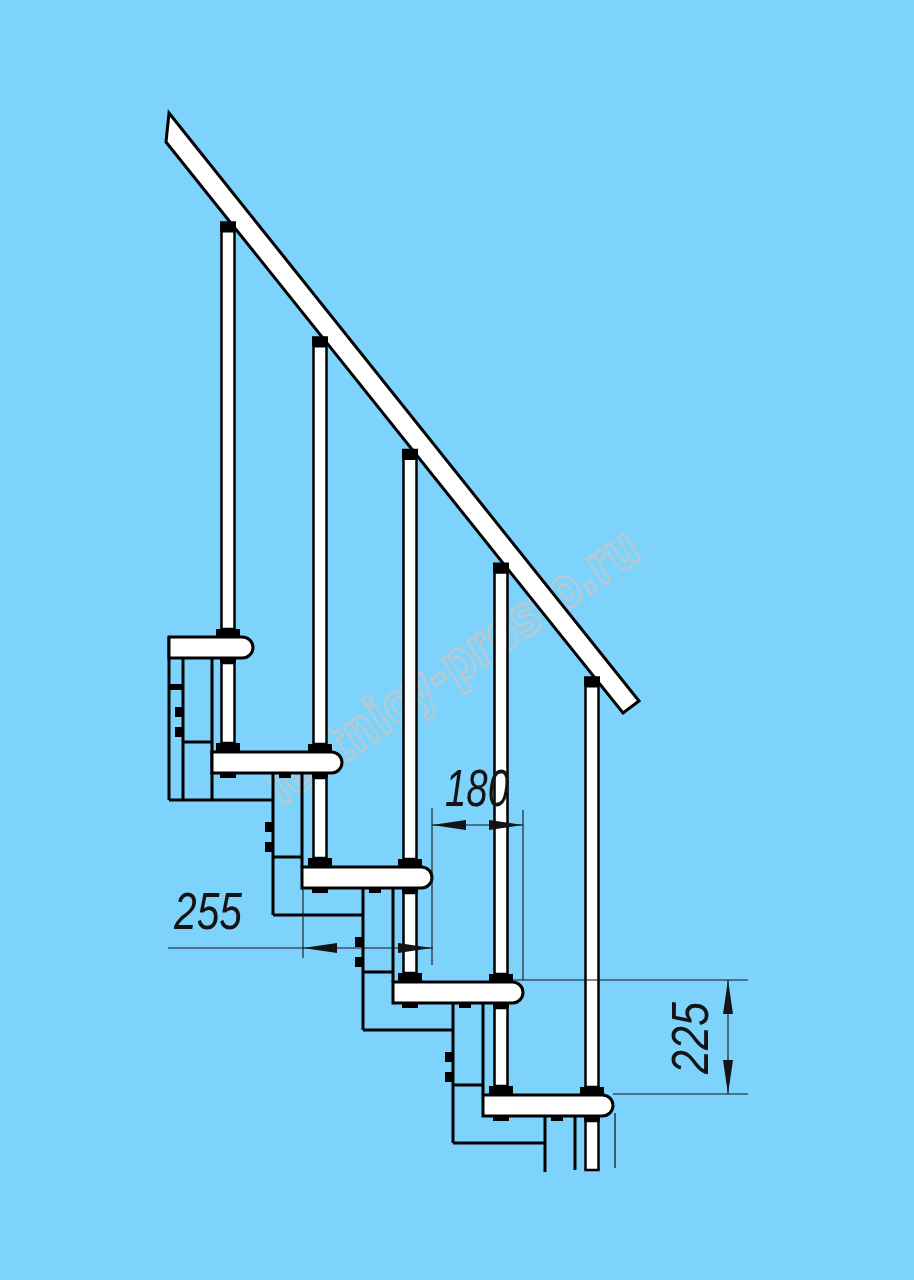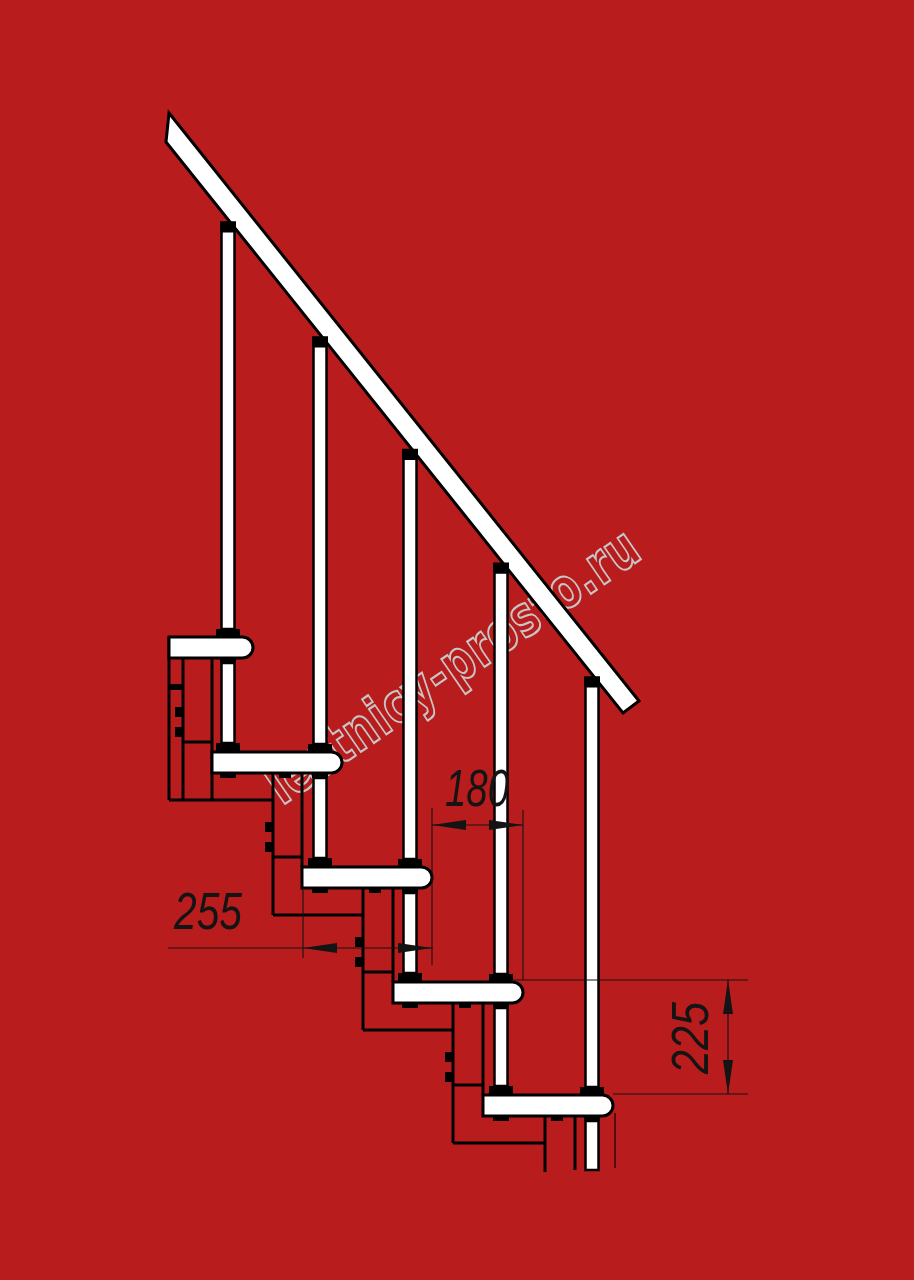--- a/index.html
+++ b/index.html
@@ -1,16 +1,16 @@
 <!DOCTYPE html>
 <html><head>
 <meta charset="utf-8">
 <style>
   html,body{margin:0;padding:0;background:#ffffff;}
-  .page{position:relative;width:914px;height:1280px;background:#b91c1c;overflow:hidden;
+  .page{position:relative;width:914px;height:1280px;background:#7dd3fc;overflow:hidden;
         font-family:"Liberation Sans",sans-serif;}
   .page svg{position:absolute;left:0;top:0;}
   .dim-text{font-family:"Liberation Sans",sans-serif;font-style:italic;font-size:52px;fill:#141414;}
   .wm-text{font-family:"DejaVu Sans",sans-serif;font-weight:bold;font-size:56px;
            fill:none;stroke-width:2.2px;letter-spacing:1px;}
 </style>
 </head>
 <body>
 
 <div class="page">

